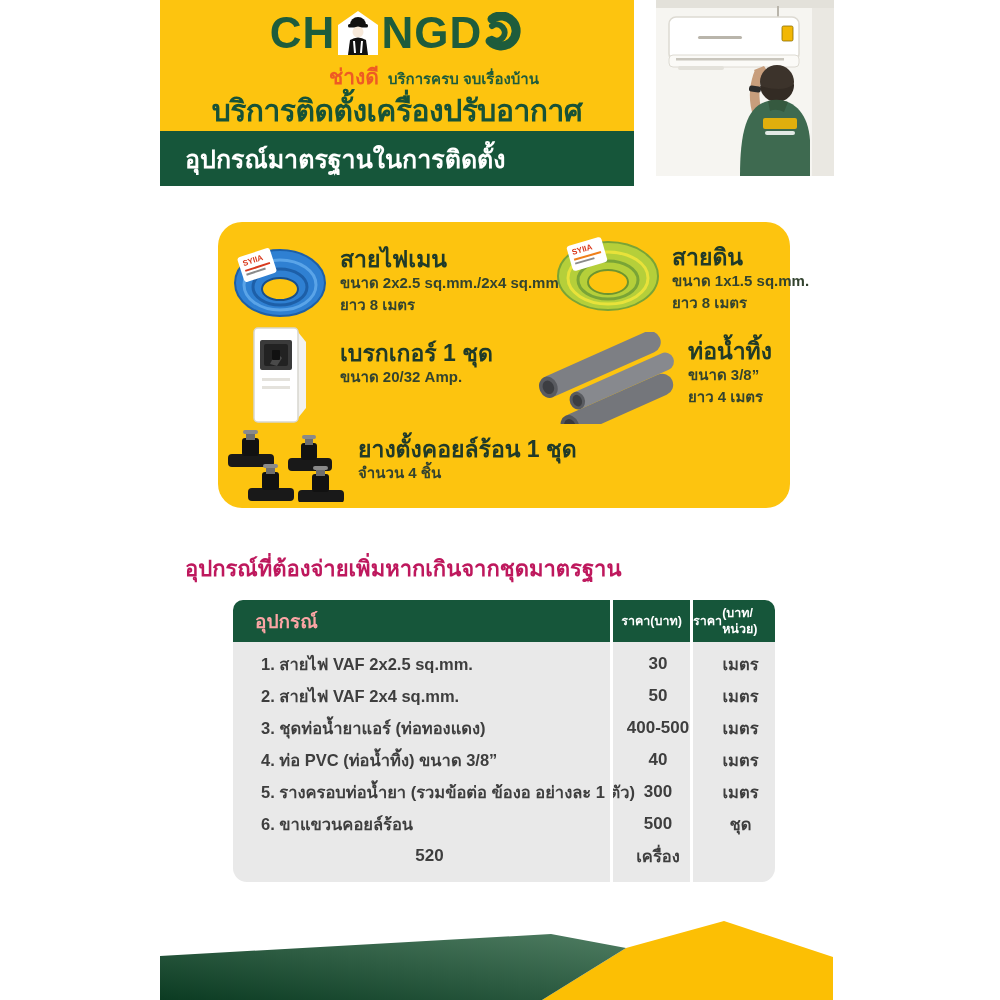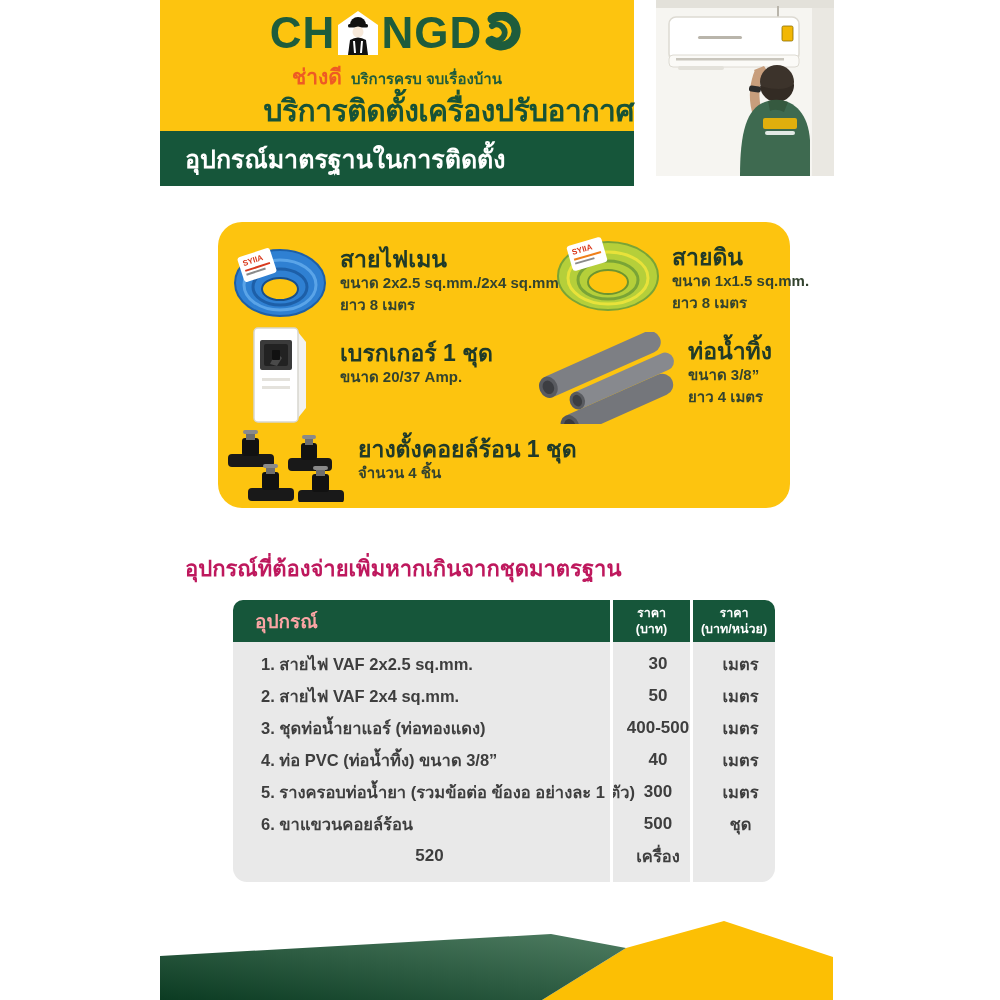--- a/index.html
+++ b/index.html
@@ -6,24 +6,24 @@
   .page{
     position:relative;width:1000px;height:1000px;background:#ffffff;
     overflow:hidden;font-family:"Liberation Sans","DejaVu Sans",sans-serif;
   }
   
   .header-block{position:absolute;left:160px;top:0;width:474px;height:186px;}
   .header-yellow{position:absolute;left:0;top:0;width:474px;height:163px;background:#fdc40f;}
   .logo-row{position:absolute;left:0;top:10px;width:100%;display:flex;justify-content:center;align-items:center;}
   .logo-txt{font-size:44px;font-weight:800;color:#1e5c3c;letter-spacing:1px;line-height:1;}
   .logo-house{margin:0 2px;}
-  .tagline{position:absolute;left:0;top:60px;width:100%;display:flex;justify-content:center;align-items:baseline;gap:9px;}
+  .tagline{position:absolute;left:0;top:60px;width:100%;display:flex;justify-content:center;align-items:baseline;gap:9px;padding-left:37px;}
   .tagline-brand{color:#ee5a24;font-size:21px;font-weight:800;}
   .tagline-rest{color:#1e5c3c;font-size:15px;font-weight:700;}
-  .headline{position:absolute;left:0;top:87px;width:100%;text-align:right;
+  .headline{position:absolute;left:0;top:87px;width:100%;text-align:center;
     font-size:30px;font-weight:800;color:#175237;white-space:nowrap;letter-spacing:-0.5px;}
   .header-greenbar{position:absolute;left:0;top:131px;width:474px;height:55px;background:#16563a;
     display:flex;align-items:center;padding-left:25px;box-sizing:border-box;}
   .header-greenbar span{color:#ffffff;font-size:25px;font-weight:800;white-space:nowrap;}
   
   .photo{position:absolute;left:656px;top:0;width:178px;height:176px;}
   
   .kit-card{position:absolute;left:218px;top:222px;width:572px;height:286px;
     background:#fdc40f;border-radius:24px;}
   .kit-item{position:absolute;}
@@ -31,21 +31,21 @@
   .kit-text{position:absolute;}
   .kit-title{font-size:23px;font-weight:800;color:#203a29;line-height:1.15;white-space:nowrap;}
   .kit-spec{font-size:15px;font-weight:600;color:#33432f;line-height:1.45;white-space:nowrap;}
   
   .extras-heading{position:absolute;left:185px;top:551px;font-size:22px;font-weight:800;
     color:#be185d;white-space:nowrap;}
   .price-table{position:absolute;left:233px;top:600px;width:542px;}
   .pt-header{display:grid;grid-template-columns:377px 80px 85px;background:#16563a;
     border-radius:10px 10px 0 0;height:42px;}
   .pt-h-item{display:flex;align-items:center;padding-left:22px;color:#fca5a5;font-size:19px;font-weight:800;}
-  .pt-h-col{display:flex;flex-direction:column;align-items:center;justify-content:center;
+  .pt-h-col{display:flex;flex-direction:row;align-items:center;justify-content:center;
     color:#fff;font-size:12.5px;font-weight:700;line-height:1.3;border-left:3px solid #ffffff;box-sizing:border-box;}
   .pt-body{position:relative;background:#e9e9e9;border-radius:0 0 14px 14px;padding:6px 0 10px 8px;}
   .pt-row{display:grid;grid-template-columns:377px 80px 85px;height:32px;align-items:center;}
   .pt-cell-item{padding-left:20px;font-size:16.5px;font-weight:600;color:#3e3e3e;white-space:nowrap;}
   .pt-cell-price{text-align:center;font-size:17px;font-weight:600;color:#3e3e3e;}
   .pt-cell-unit{text-align:center;font-size:16.5px;font-weight:600;color:#3e3e3e;}
   .pt-vline{position:absolute;top:0;bottom:0;width:3px;background:#ffffff;}
   .pt-vline.v1{left:377px;}
   .pt-vline.v2{left:457px;}
   
@@ -162,21 +162,21 @@
         <rect x="12" y="2" width="44" height="94" rx="4" fill="#ffffff" stroke="#d8d6d0" stroke-width="1.5"></rect>
         <rect x="18" y="14" width="32" height="30" rx="2" fill="#3a3a3a"></rect>
         <rect x="22" y="18" width="24" height="22" rx="2" fill="#222222"></rect>
         <path d="M28,38 l6,-12 6,6 -5,8 z" fill="#4a4a4a"></path>
         <rect x="30" y="24" width="8" height="10" rx="1" fill="#111111"></rect>
         <rect x="20" y="52" width="28" height="3" fill="#e4e2dc"></rect>
         <rect x="20" y="60" width="28" height="3" fill="#e4e2dc"></rect>
       </svg>
       <div class="kit-text" style="left:122px;top:118px;">
         <div class="kit-title">เบรกเกอร์ 1 ชุด</div>
-        <div class="kit-spec">ขนาด 20/37 Amp.</div>
+        <div class="kit-spec">ขนาด 20/32 Amp.</div>
       </div>
     </div>
 
     <div class="kit-item">
       <svg class="kit-icon" style="left:320px;top:110px;" width="146" height="92" viewBox="0 0 146 92">
         <g transform="rotate(-24 73 46)">
           <rect x="4" y="18" width="130" height="22" rx="11" fill="#7d7f84"></rect>
           <ellipse cx="12" cy="29" rx="9" ry="11" fill="#595b60"></ellipse>
           <ellipse cx="12" cy="29" rx="5.5" ry="7" fill="#3c3e42"></ellipse>
           <rect x="26" y="44" width="112" height="18" rx="9" fill="#87898e"></rect>

